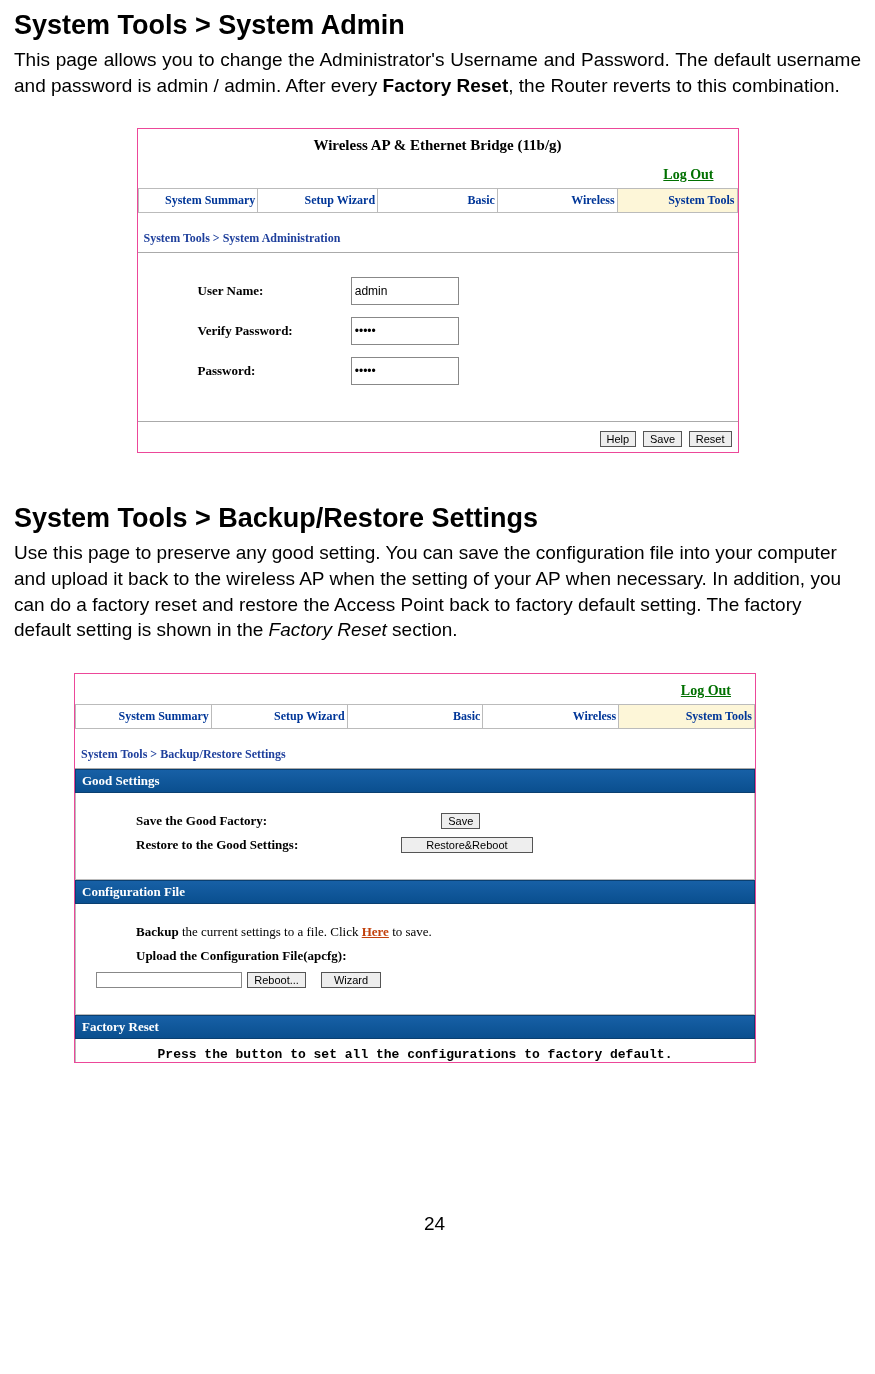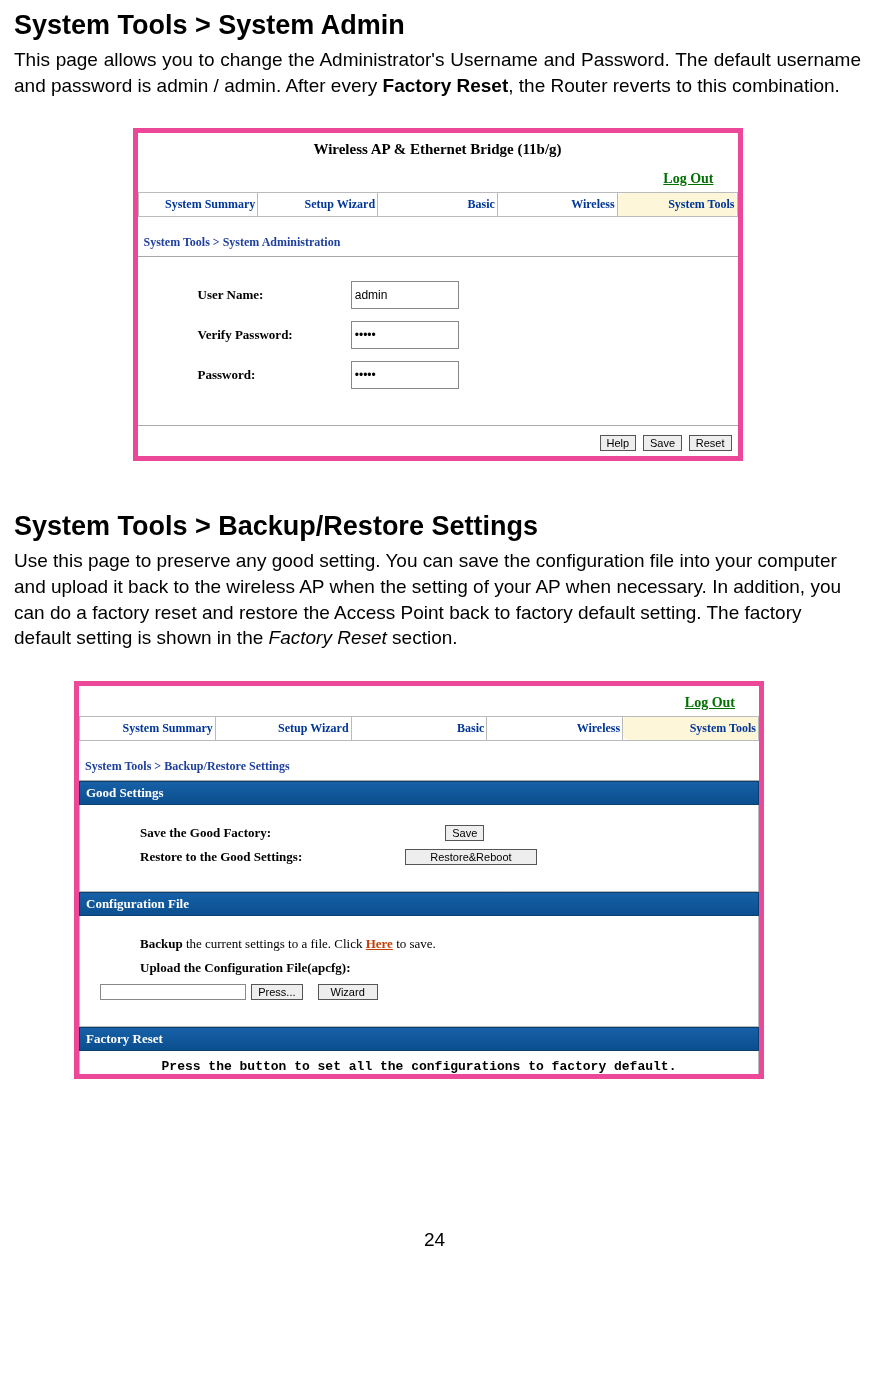--- a/index.html
+++ b/index.html
@@ -16,21 +16,21 @@
     font-weight: bold;
     margin: 0 0 6px 0;
     font-family: Verdana, Geneva, sans-serif;
   }
   p.body {
     margin: 0 0 30px 0;
     line-height: 1.35;
   }
   p.justify { text-align: justify; }
   .router-shot {
-    border: 5px solid #ec4899;
+    border: 1px solid #ec4899;
     margin: 0 auto 50px auto;
     width: 600px;
     background: #fff;
     font-family: "Times New Roman", serif;
     color: #000;
   }
   .rs-title {
     text-align: center;
     font-weight: bold;
     font-size: 15px;
@@ -55,21 +55,20 @@
     border: 1px solid #bbb;
     text-align: right;
     padding: 4px 2px;
     color: #003698;
     font-weight: bold;
     background: #fff;
     width: 20%;
   }
   table.tabs td.sel {
     background: #fdf6d8;
-    border-radius: 6px;
   }
   .breadcrumb {
     color: #1e3f9c;
     font-weight: bold;
     font-size: 12px;
     padding: 18px 0 6px 6px;
     border-bottom: 1px solid #aaa;
   }
   .formrow {
     font-size: 13px;
@@ -226,21 +225,21 @@
   </div>
 
   <div class="section-bar">Configuration File</div>
   <div class="sect-body">
     <div class="row">
       <b>Backup</b><span> the current settings to a file. Click </span><a href="#" class="here-link">Here</a><span> to save.</span>
     </div>
     <div class="row" style="font-weight:bold;">Upload the Configuration File(apcfg):</div>
     <div class="row" style="padding-left:0; margin-left:-40px;">
       <span class="fileinput">&nbsp;</span>
-      <span class="btn">Press...</span>
+      <span class="btn">Reboot...</span>
       &nbsp;&nbsp;
       <span class="btn" style="padding:1px 12px;">Wizard</span>
     </div>
   </div>
 
   <div class="section-bar">Factory Reset</div>
   <div class="sect-body" style="padding:8px 20px 0 20px; border-bottom:none;">
     <div class="press">Press the button to set all the configurations to factory default.</div>
   </div>
 </div>

